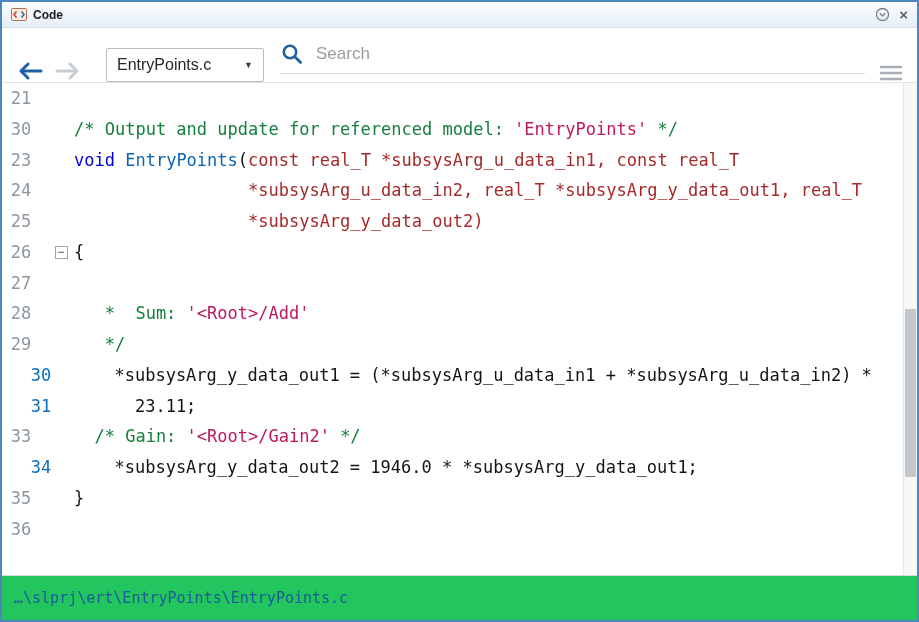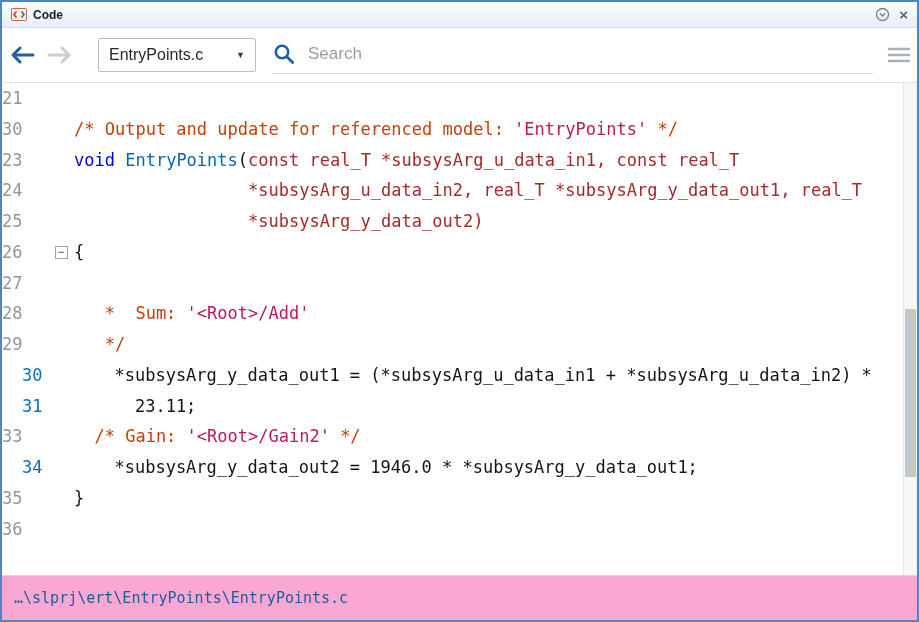--- a/index.html
+++ b/index.html
@@ -23,22 +23,22 @@
   .titlebar .title { font-size:12px; font-weight:bold; color:#1b1f24; }
   .titlebar-actions { margin-left:auto; display:flex; align-items:center; gap:9px; }
   .titlebar-actions .close-x { font-size:15px; font-weight:bold; color:#5a626b; line-height:14px; cursor:default; }
   .app-icon, .panel-icon { display:inline-flex; }
 
   
   .toolbar {
     height:55px; flex:0 0 55px;
     background:#fff;
     border-bottom:1px solid #dfe2e6;
-    display:flex; align-items:center;
-    padding:0 6px;
+    display:flex; align-items:flex-end;
+    padding:0 14px;
   }
   .nav-btn { display:inline-flex; align-items:center; margin-right:10px; }
   .nav-btn.back { color:#1f5fa5; }
   .nav-btn.fwd  { color:#c9ced4; }
 
   .file-dropdown {
     margin-left:14px;
     height:34px; min-width:158px;
     border:1px solid #b6bdc6; border-radius:2px;
     background:#fff;
@@ -66,53 +66,53 @@
 
   
   .editor {
     position:relative; flex:0 0 492px; height:492px;
     background:#fff; overflow:hidden;
     font-family:"DejaVu Sans Mono","Liberation Mono",monospace;
     font-size:17px; line-height:30.75px;
   }
   .code-row { display:flex; height:30.75px; white-space:pre; }
   .gutter-num {
-    flex:0 0 46px; text-align:left; padding-right:8px;
+    flex:0 0 46px; text-align:center; padding-right:8px;
     color:#8f979e;
   }
   .gutter-num.hl { color:#0b6fbd;margin-left:20px; }
   .fold-col { flex:0 0 26px; display:flex; align-items:center; justify-content:center; }
   .fold-box {
     width:13px; height:13px;
     border:1px solid #98a6b3; background:#fff;
     color:#444; font-size:12px; line-height:11px; text-align:center;
     font-family:"Liberation Sans", sans-serif;
   }
   .code-text { white-space:pre; }
   .tok-plain    { color:#141414; }
-  .tok-comment  { color:#c2410c; }
+  .tok-comment  { color:#15803d; }
   .tok-ref      { color:#be185d; }
   .tok-keyword  { color:#0000E6; }
   .tok-function { color:#0C64B0; }
   .tok-param    { color:#A52A2A; }
 
   .scrollbar {
     position:absolute; top:0; bottom:0; right:0; width:14px;
     background:#f6f7f8; border-left:1px solid #e4e7ea;
   }
   .scroll-thumb {
     position:absolute; left:1px; right:1px; top:226px; height:168px;
     background:#c3c8cd; border-radius:1px;
   }
 
   
   .statusbar {
     flex:1 1 auto;
     border-top:1px solid #d6dade;
-    background:#f9a8d4;
+    background:#22c55e;
     display:flex; align-items:center;
     padding-left:12px;
     font-family:"DejaVu Sans Mono","Liberation Mono",monospace;
     font-size:15px; color:#1d5c99;
   }
 </style>
 </head>
 <body>
 
 <div class="window">

